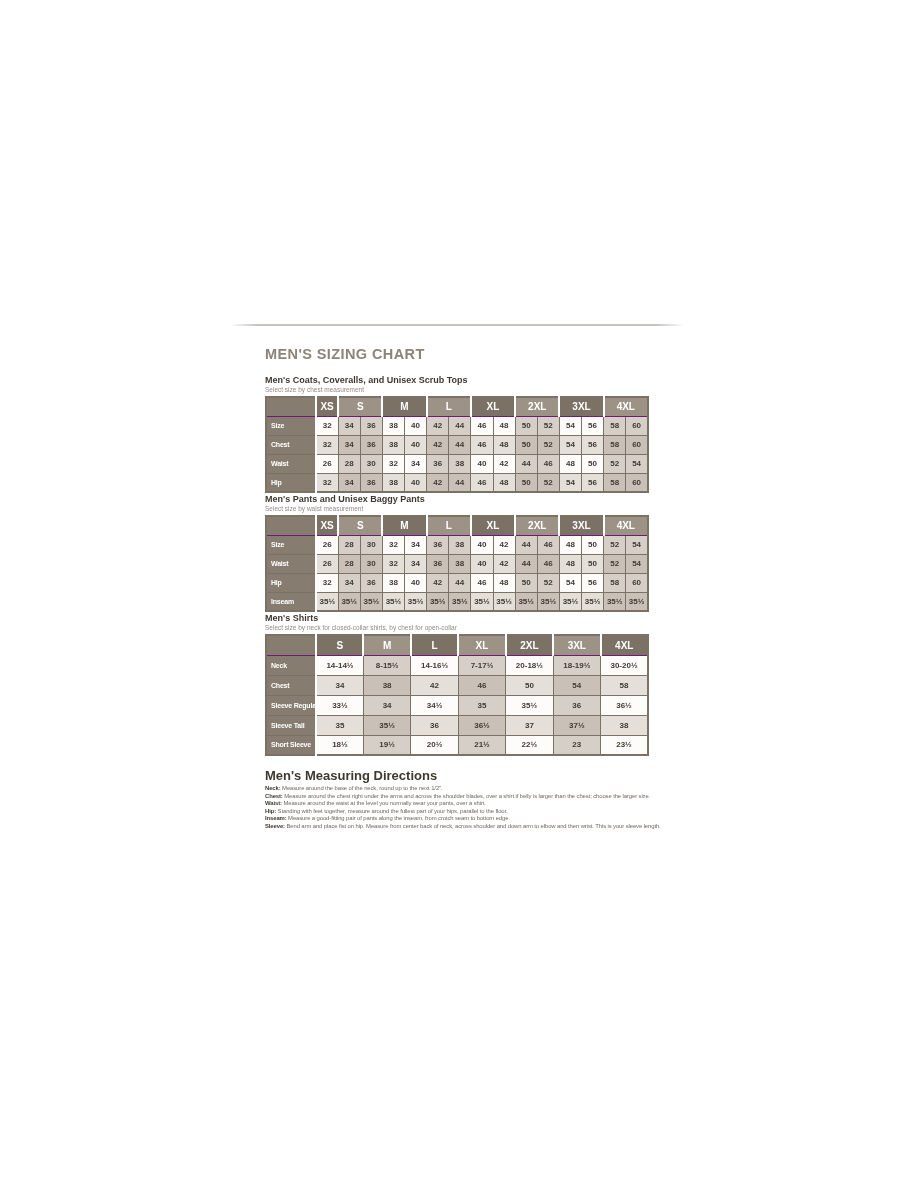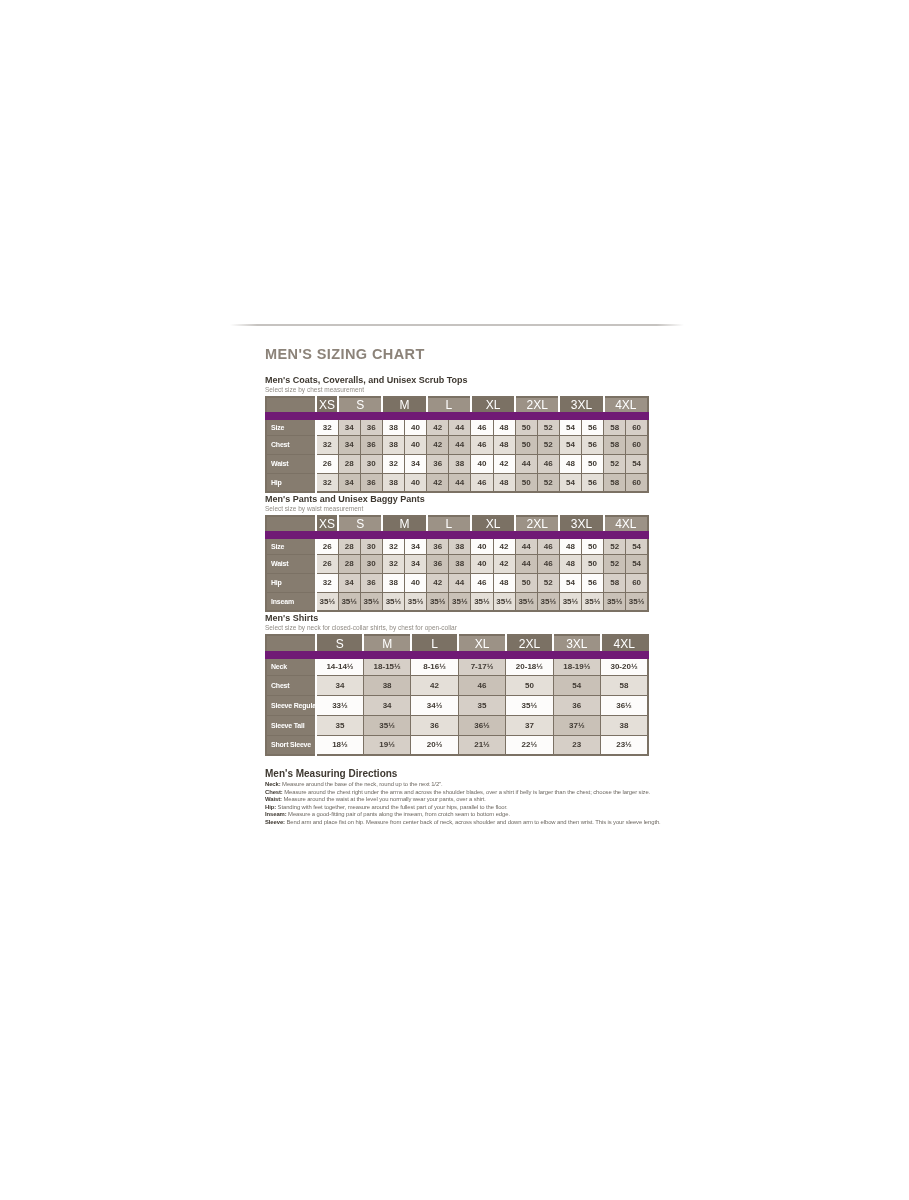--- a/index.html
+++ b/index.html
@@ -54,24 +54,24 @@
     border: 1px solid #7b7164;
     text-align: center;
     vertical-align: middle;
     padding: 0;
     overflow: hidden;
     white-space: nowrap;
     height: 19px;
   }
   table.sizing thead th {
     color: #ffffff;
-    font-size: 12px;
-    font-weight: normal;
+    font-size: 10px;
+    font-weight: bold;
     border-left: 2px solid #ffffff;
-    border-bottom: 8px solid #701a75;
+    border-bottom: 1px solid #701a75;
   }
   table.sizing thead th:first-child { border-left: 1px solid #7b7164; }
   table.sizing thead th.corner { background: #867c6f; border-right: 2px solid #ffffff; }
   table.sizing thead th.hd { background: #7b7164; }
   table.sizing thead th.hl { background: #9c9286; }
   table.sizing tbody th {
     background: #867c6f;
     color: #ffffff;
     font-size: 7px;
     font-weight: bold;
@@ -84,21 +84,21 @@
     background: #fdfcfb;
     font-size: 8px;
     font-weight: bold;
     color: #403a33;
   }
   table.sizing td.cs { background: #d6cfc7; }
   table.sizing td.rs { background: #e4dfd8; }
   table.sizing td.bs { background: #c9c1b7; }
   table.sizing.t3 th, table.sizing.t3 td { height: 20px; }
   .dir-heading {
-    font-size: 10px;
+    font-size: 13px;
     font-weight: bold;
     color: #3e3830;
     margin: 12px 0 2px 0;
   }
   .dir-line {
     font-size: 5.9px;
     line-height: 7.5px;
     color: #6e6962;
     white-space: nowrap;
     letter-spacing: -0.1px;
@@ -361,22 +361,22 @@
               <th colspan="1" class="hl">XL</th>
               <th colspan="1" class="hd">2XL</th>
               <th colspan="1" class="hl">3XL</th>
               <th colspan="1" class="hd">4XL</th>
             </tr>
           </thead>
           <tbody>
             <tr>
               <th>Neck</th>
               <td>14-14½</td>
-              <td class="cs">18-15½</td>
-              <td>8-16½</td>
+              <td class="cs">8-15½</td>
+              <td>14-16½</td>
               <td class="cs">7-17½</td>
               <td>20-18½</td>
               <td class="cs">18-19½</td>
               <td>30-20½</td>
             </tr>
             <tr>
               <th>Chest</th>
               <td class="rs">34</td>
               <td class="bs">38</td>
               <td class="rs">42</td>

